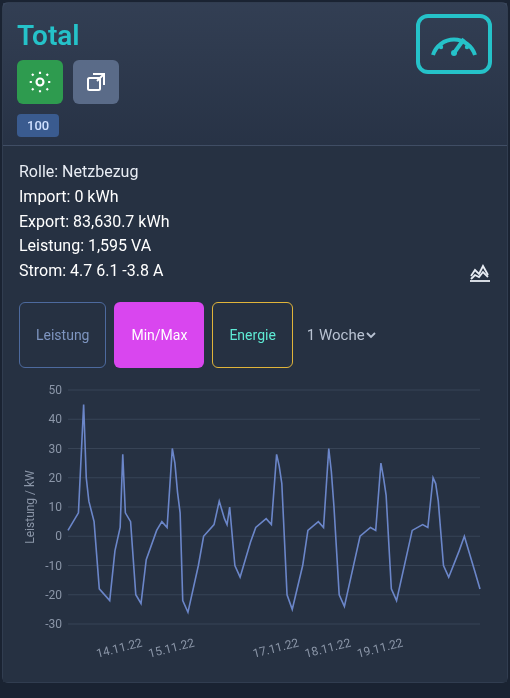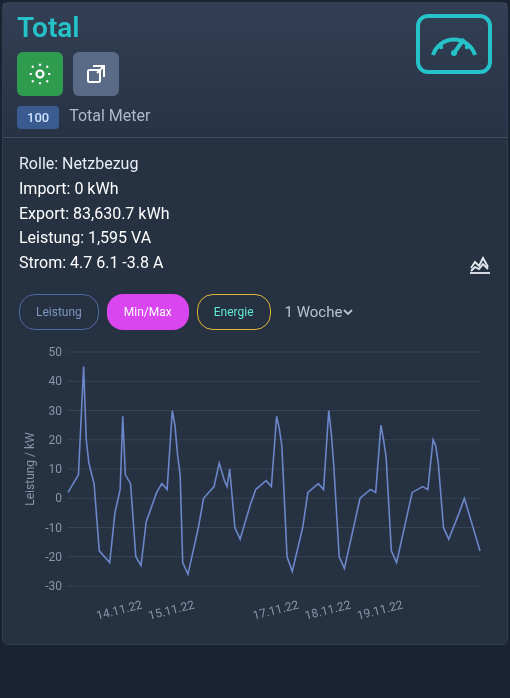--- a/index.html
+++ b/index.html
@@ -1,34 +1,34 @@
 <!DOCTYPE html>
 <html><head>
 <meta charset="utf-8">
 <style>
   *{box-sizing:border-box;margin:0;padding:0;font-family:-apple-system,BlinkMacSystemFont,"Segoe UI",Roboto,Arial,sans-serif}
   body{background:#1a2332;width:510px;height:698px;overflow:hidden}
   .card{border:1px solid rgba(120,140,170,.25);border-radius:6px;margin:2px}
-  .header{padding:8px 14px 8px 14px;background:linear-gradient(180deg,rgba(70,85,110,.55),rgba(50,63,85,.55));border-bottom:1px solid rgba(120,140,170,.2);position:relative}
+  .header{padding:16px 14px 8px 14px;background:linear-gradient(180deg,rgba(70,85,110,.55),rgba(50,63,85,.55));border-bottom:1px solid rgba(120,140,170,.2);position:relative}
   .title{font-size:28px;font-weight:600;color:#25c2c9;margin-bottom:8px}
   .icon-row{display:flex;gap:10px;margin-bottom:10px}
   .icon-btn{width:46px;height:44px;border-radius:6px;display:flex;align-items:center;justify-content:center;border:none;cursor:pointer}
   .gear-btn{background:#2e9b4f}
   .popout-btn{background:#5a6b88}
   .meter-icon{position:absolute;top:10px;right:14px;width:78px;height:62px}
   .badge-row{display:flex;gap:10px}
   .badge{background:#3a5b8f;color:#cfe0ff;font-size:13px;padding:4px 10px;border-radius:4px;font-weight:500}
   .badge-label{color:#aeb9c9;font-size:16px}
   .body{padding:14px 16px 8px 16px;background:#263142}
   .info-line{color:#ffffff;font-size:16px;line-height:1.55}
   .info-line:first-child{color:#e8edf4;font-size:16px}
   .info-block{position:relative}
   .line-chart-icon{position:absolute;right:0;bottom:2px}
   .btn-row{display:flex;align-items:center;gap:8px;margin:18px 0 12px 0}
-  .pill{font-size:12px;padding:10px 16px;border-radius:16px;border:1px solid transparent;cursor:pointer;background:transparent}
+  .pill{font-size:14px;padding:24px 16px;border-radius:6px;border:1px solid transparent;cursor:pointer;background:transparent}
   .pill-outline{border-color:#4d6a9e;color:#7e95c0}
   .pill-filled{background:#d946ef;color:#fff}
   .pill-yellow{border-color:#e0b43a;color:#5eead4}
   .range{color:#b8c2d2;font-size:15px;display:flex;align-items:center;margin-left:6px;cursor:pointer}
   .chev{width:12px;height:12px}
   .chart{width:100%;height:290px}
   svg text{font-family:inherit}
 </style>
 </head>
 <body>
@@ -54,21 +54,20 @@
     <svg class="meter-icon" viewBox="0 0 78 62" fill="none" stroke="#25c2c9" stroke-width="4">
       <rect x="3" y="3" width="72" height="56" rx="10"></rect>
       <path d="M18 42a22 22 0 0 1 42 0"></path>
       <circle cx="26" cy="34" r="2.2" fill="#25c2c9" stroke="none"></circle>
       <circle cx="52" cy="34" r="2.2" fill="#25c2c9" stroke="none"></circle>
       <path d="M39 40l10-14" stroke-width="4"></path>
       <circle cx="39" cy="40" r="3" fill="#25c2c9" stroke="none"></circle>
     </svg>
     <div class="badge-row">
       <span class="badge">100</span>
-      <span class="badge-label">Total Meter</span>
     </div>
   </div>
 
   <div class="body">
     <div class="info-block">
       <div class="info-line">Rolle: Netzbezug</div>
       <div class="info-line">Import: 0 kWh</div>
       <div class="info-line">Export: 83,630.7 kWh</div>
       <div class="info-line">Leistung: 1,595 VA</div>
       <div class="info-line">Strom: 4.7 6.1 -3.8 A</div>

